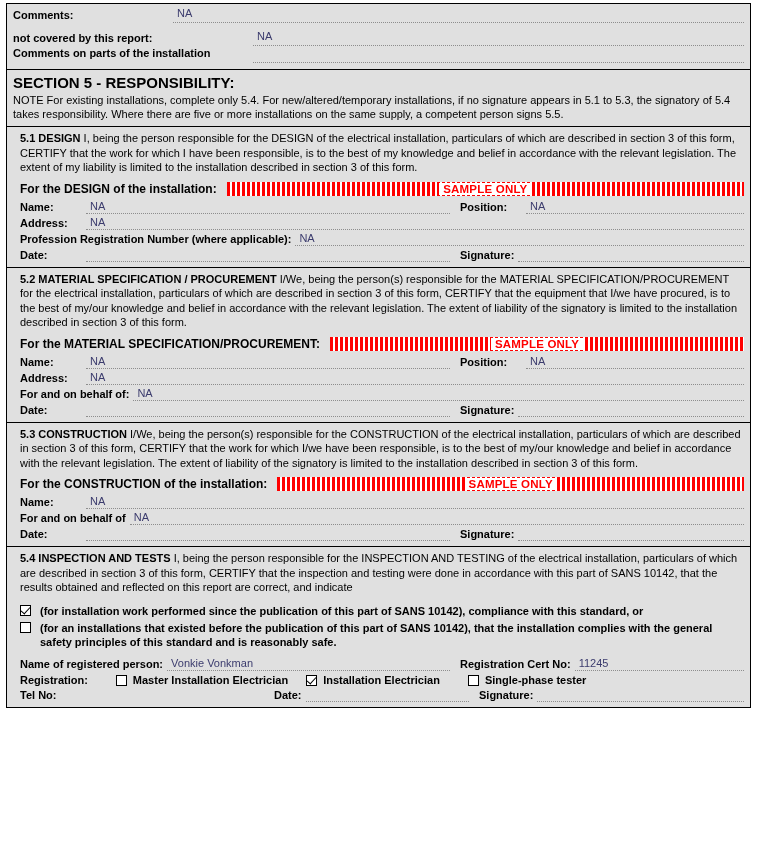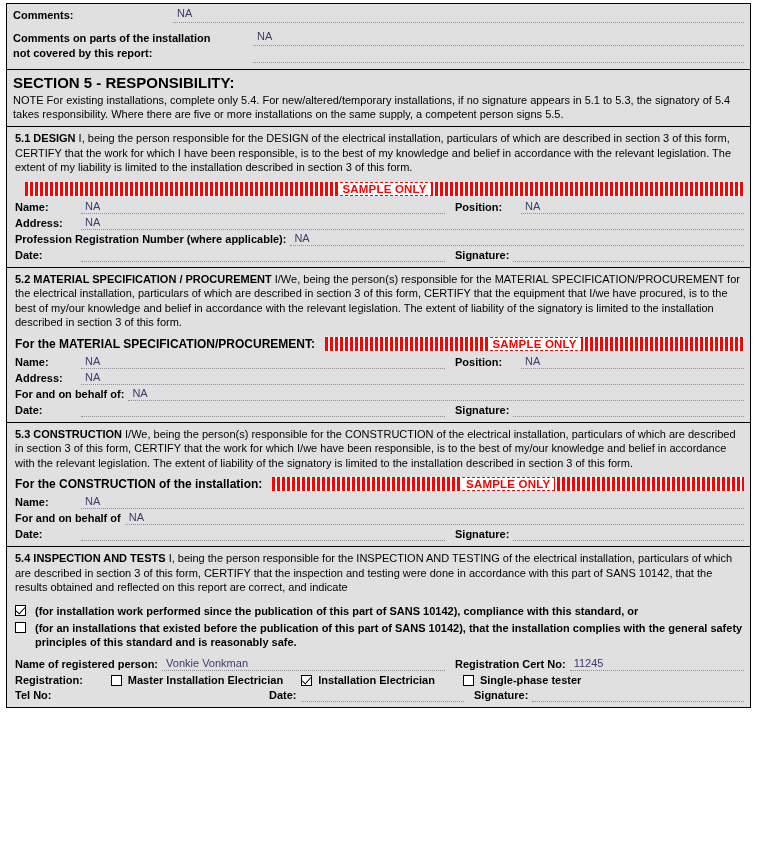--- a/index.html
+++ b/index.html
@@ -26,21 +26,21 @@
     top: 3px;
     width: 745px;
     box-sizing: border-box;
     border: 1px solid #000;
     background: #be185d;
   }
   .block {
     border-bottom: 1px solid #000;
     background: #e0e0e0;
     box-sizing: border-box;
-    padding: 4px 6px 5px 8px;
+    padding: 4px 6px 5px 13px;
   }
   .block.last { border-bottom: none; }
   .dots-line {
     flex: 1;
     border-bottom: 1px dotted #8d8d8d;
     height: 13px;
     margin-left: 4px;
     position: relative;
   }
   .dots-line .inner {
@@ -206,22 +206,22 @@
     <div class="block comments-block">
       <div class="comments-row">
         <div class="comments-label">Comments:</div>
         <div class="comments-line">
           <span class="txt">NA</span>
         </div>
       </div>
       <div style="height:8px"></div>
       <div class="comments-row">
         <div class="comments-label-2">
+          <div>not covered by this report:</div>
           <div>Comments on parts of the installation</div>
-          <div>not covered by this report:</div>
         </div>
         <div style="flex:1; position:relative;">
           <div class="comments-line">
             <span class="txt">NA</span>
           </div>
           <div style="height:2px"></div>
           <div class="comments-line"></div>
         </div>
       </div>
     </div>
@@ -231,20 +231,21 @@
       <div class="sec-note">NOTE For existing installations, complete only 5.4. For new/altered/temporary installations, if no signature appears in 5.1 to 5.3, the signatory of 5.4 takes responsibility. Where there are five or more installations on the same supply, a competent person signs 5.5.</div>
     </div>
 
     <div class="block">
       <div class="para">
         <b>5.1 DESIGN</b>
         <span>I, being the person responsible for the DESIGN of the electrical installation, particulars of which are described in section 3 of this form, CERTIFY that the work for which I have been responsible, is to the best of my knowledge and belief in accordance with the relevant legislation. The extent of my liability is limited to the installation described in section 3 of this form.</span>
       </div>
 
       <div class="sample-row">
+        <div class="sample-title">For the DESIGN of the installation:</div>
         <div class="sample-bar">
           <span class="sample-text">SAMPLE ONLY</span>
         </div>
       </div>
 
       <div class="field-row">
         <div class="half-left">
           <div class="name-lbl">Name:</div>
           <div class="dots-line">
             <span class="inner">NA</span>

